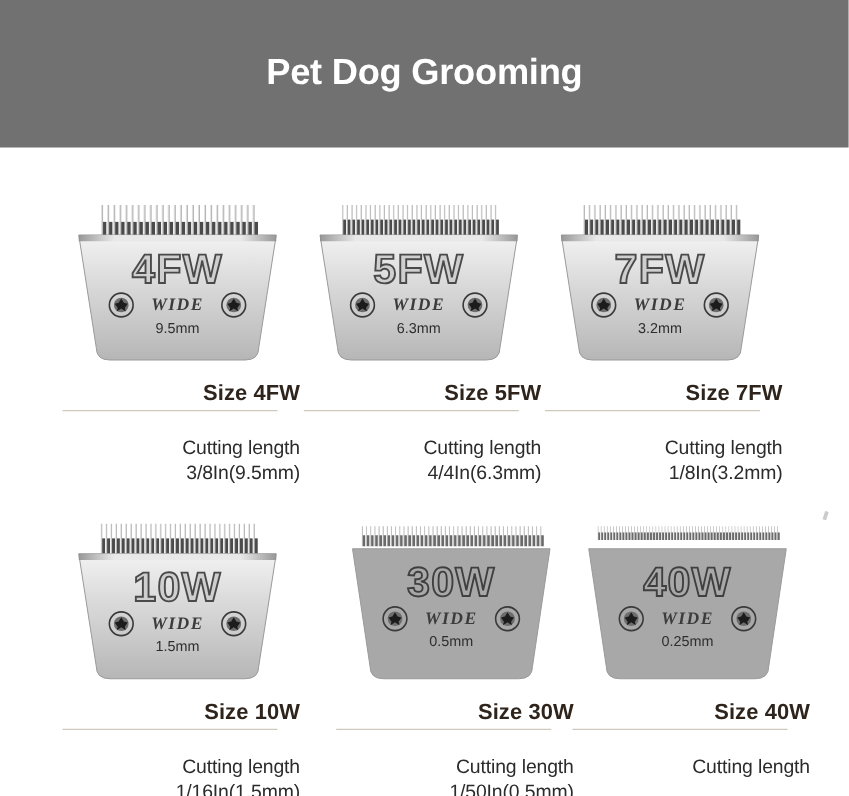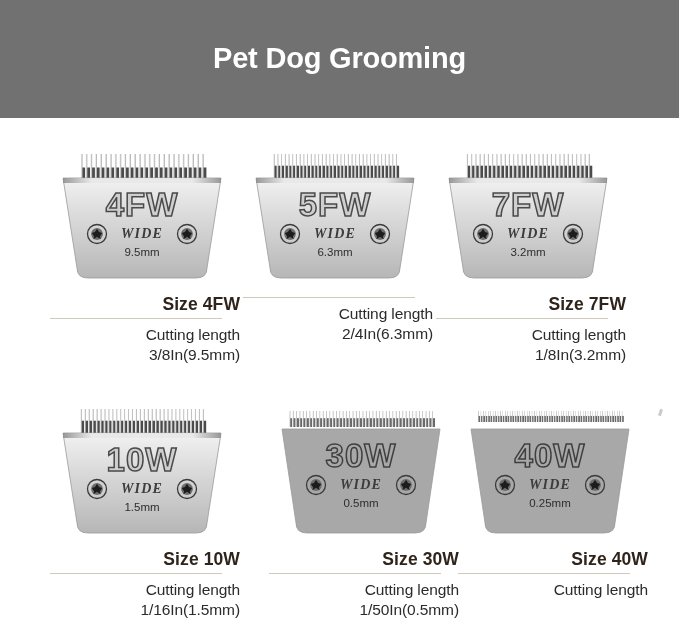--- a/index.html
+++ b/index.html
@@ -28,21 +28,21 @@
     font-weight:bold;
     line-height:1.22;
     letter-spacing:-0.2px;
     text-align:center;
     white-space:nowrap;
   }
 
   
   .grid {
     position:absolute;
-    left:0; top:118px;
+    left:0; top:128px;
     width:679px; height:452px;
   }
   .row {
     position:absolute;
     left:0;
     width:679px;
     height:255px;
   }
   .row-1 { top:30px; }
   .row-2 { top:285px; }
@@ -81,21 +81,21 @@
     white-space:nowrap;
     line-height:1.2;
   }
   .cap-rule {
     margin-top:3px;
     width:172px;
     height:1px;
     background:#cfc9bd;
   }
   .cap-body {
-    margin-top:6px;
+    margin-top:20px;
     font-size:15.5px;
     color:#2b2b2b;
     line-height:1.32;
     letter-spacing:-0.1px;
     white-space:nowrap;
   }
   .cap-body span { display:block; }
 
   .stray-mark {
     position:absolute;
@@ -386,24 +386,25 @@
              L 137.61 91.225
              L 134 88.85
              L 130.39 91.225
              L 131.15 88.375
              L 128.775 85.05
              L 131.91 84.1 Z" fill="#1c1c1c"></path>
   </g>
 </svg>
         </div>
       <div class="caption">
+        <div class="cap-title">Size 5FW</div>
         <div class="cap-rule"></div>
         <div class="cap-body">
           <span>Cutting length</span>
-          <span>2/4In(6.3mm)</span>
+          <span>4/4In(6.3mm)</span>
         </div>
       </div>
     </div>
 
     <div class="cell cell-c">
       <div class="blade-wrap">
 <svg class="blade" width="178" height="136" viewBox="0 0 178 136">
   <defs>
     <linearGradient id="bg2" x1="0" y1="0" x2="0" y2="1">
       <stop offset="0" stop-color="#f2f2f2"></stop>

